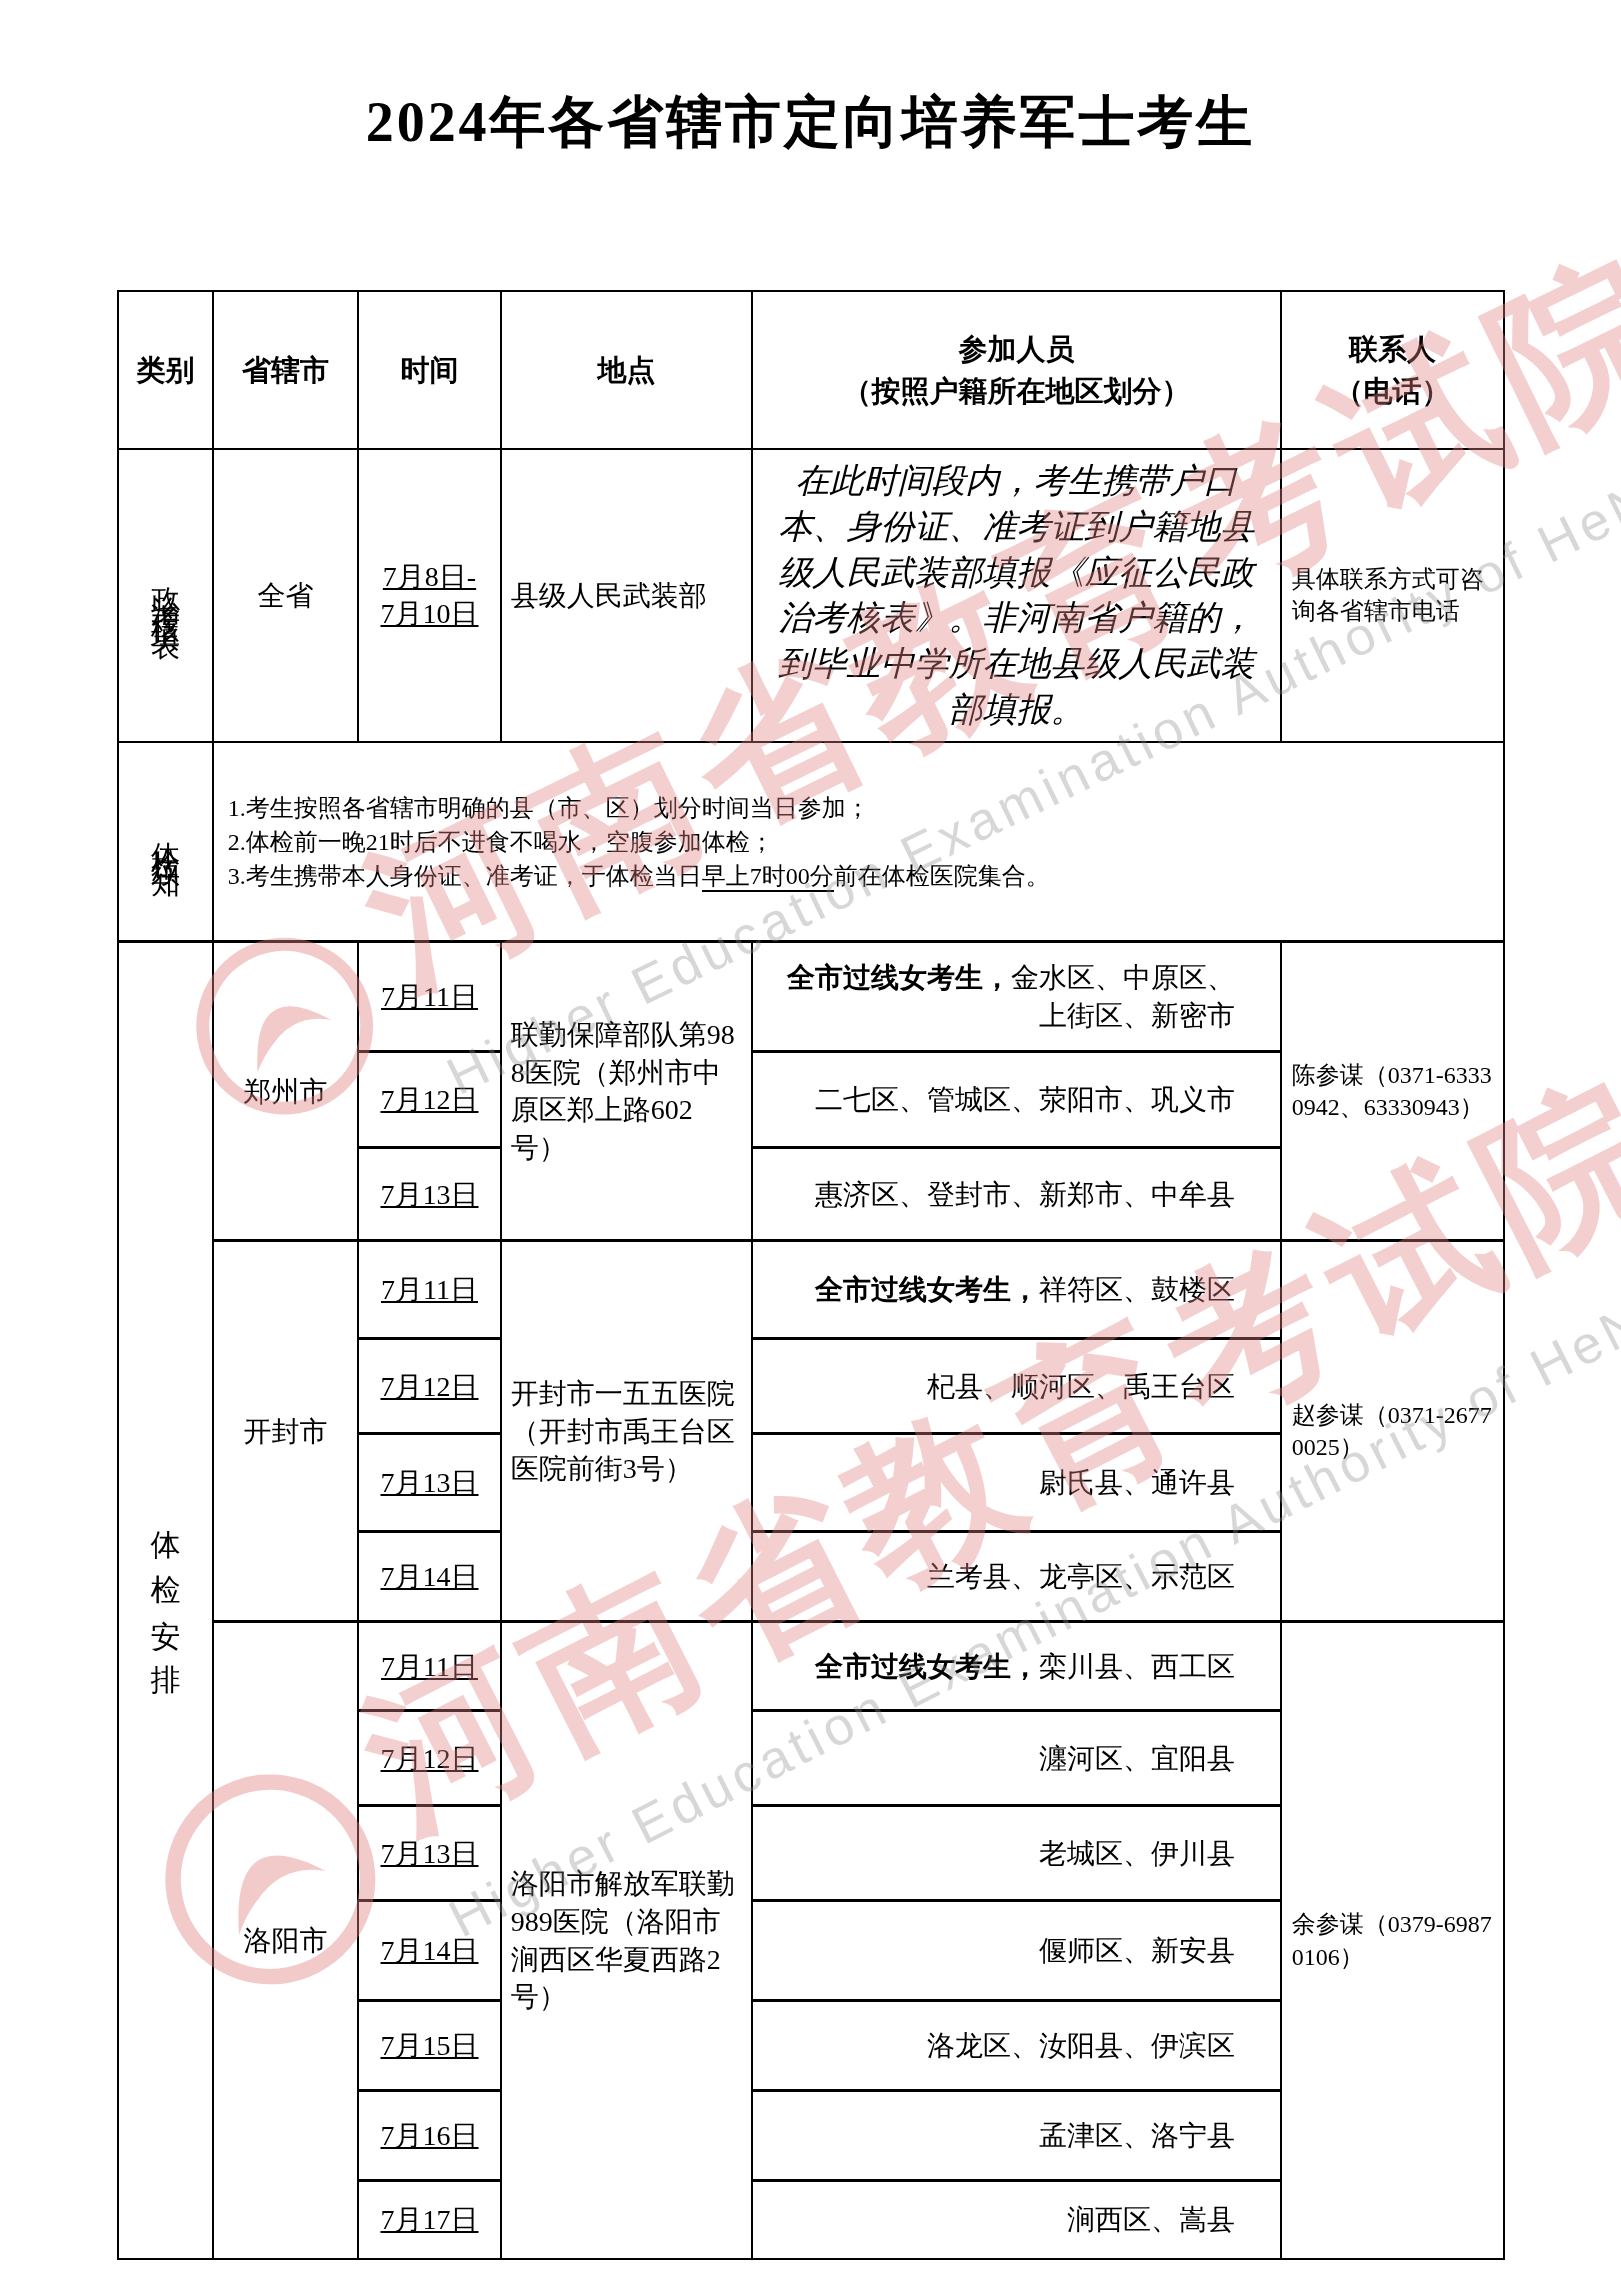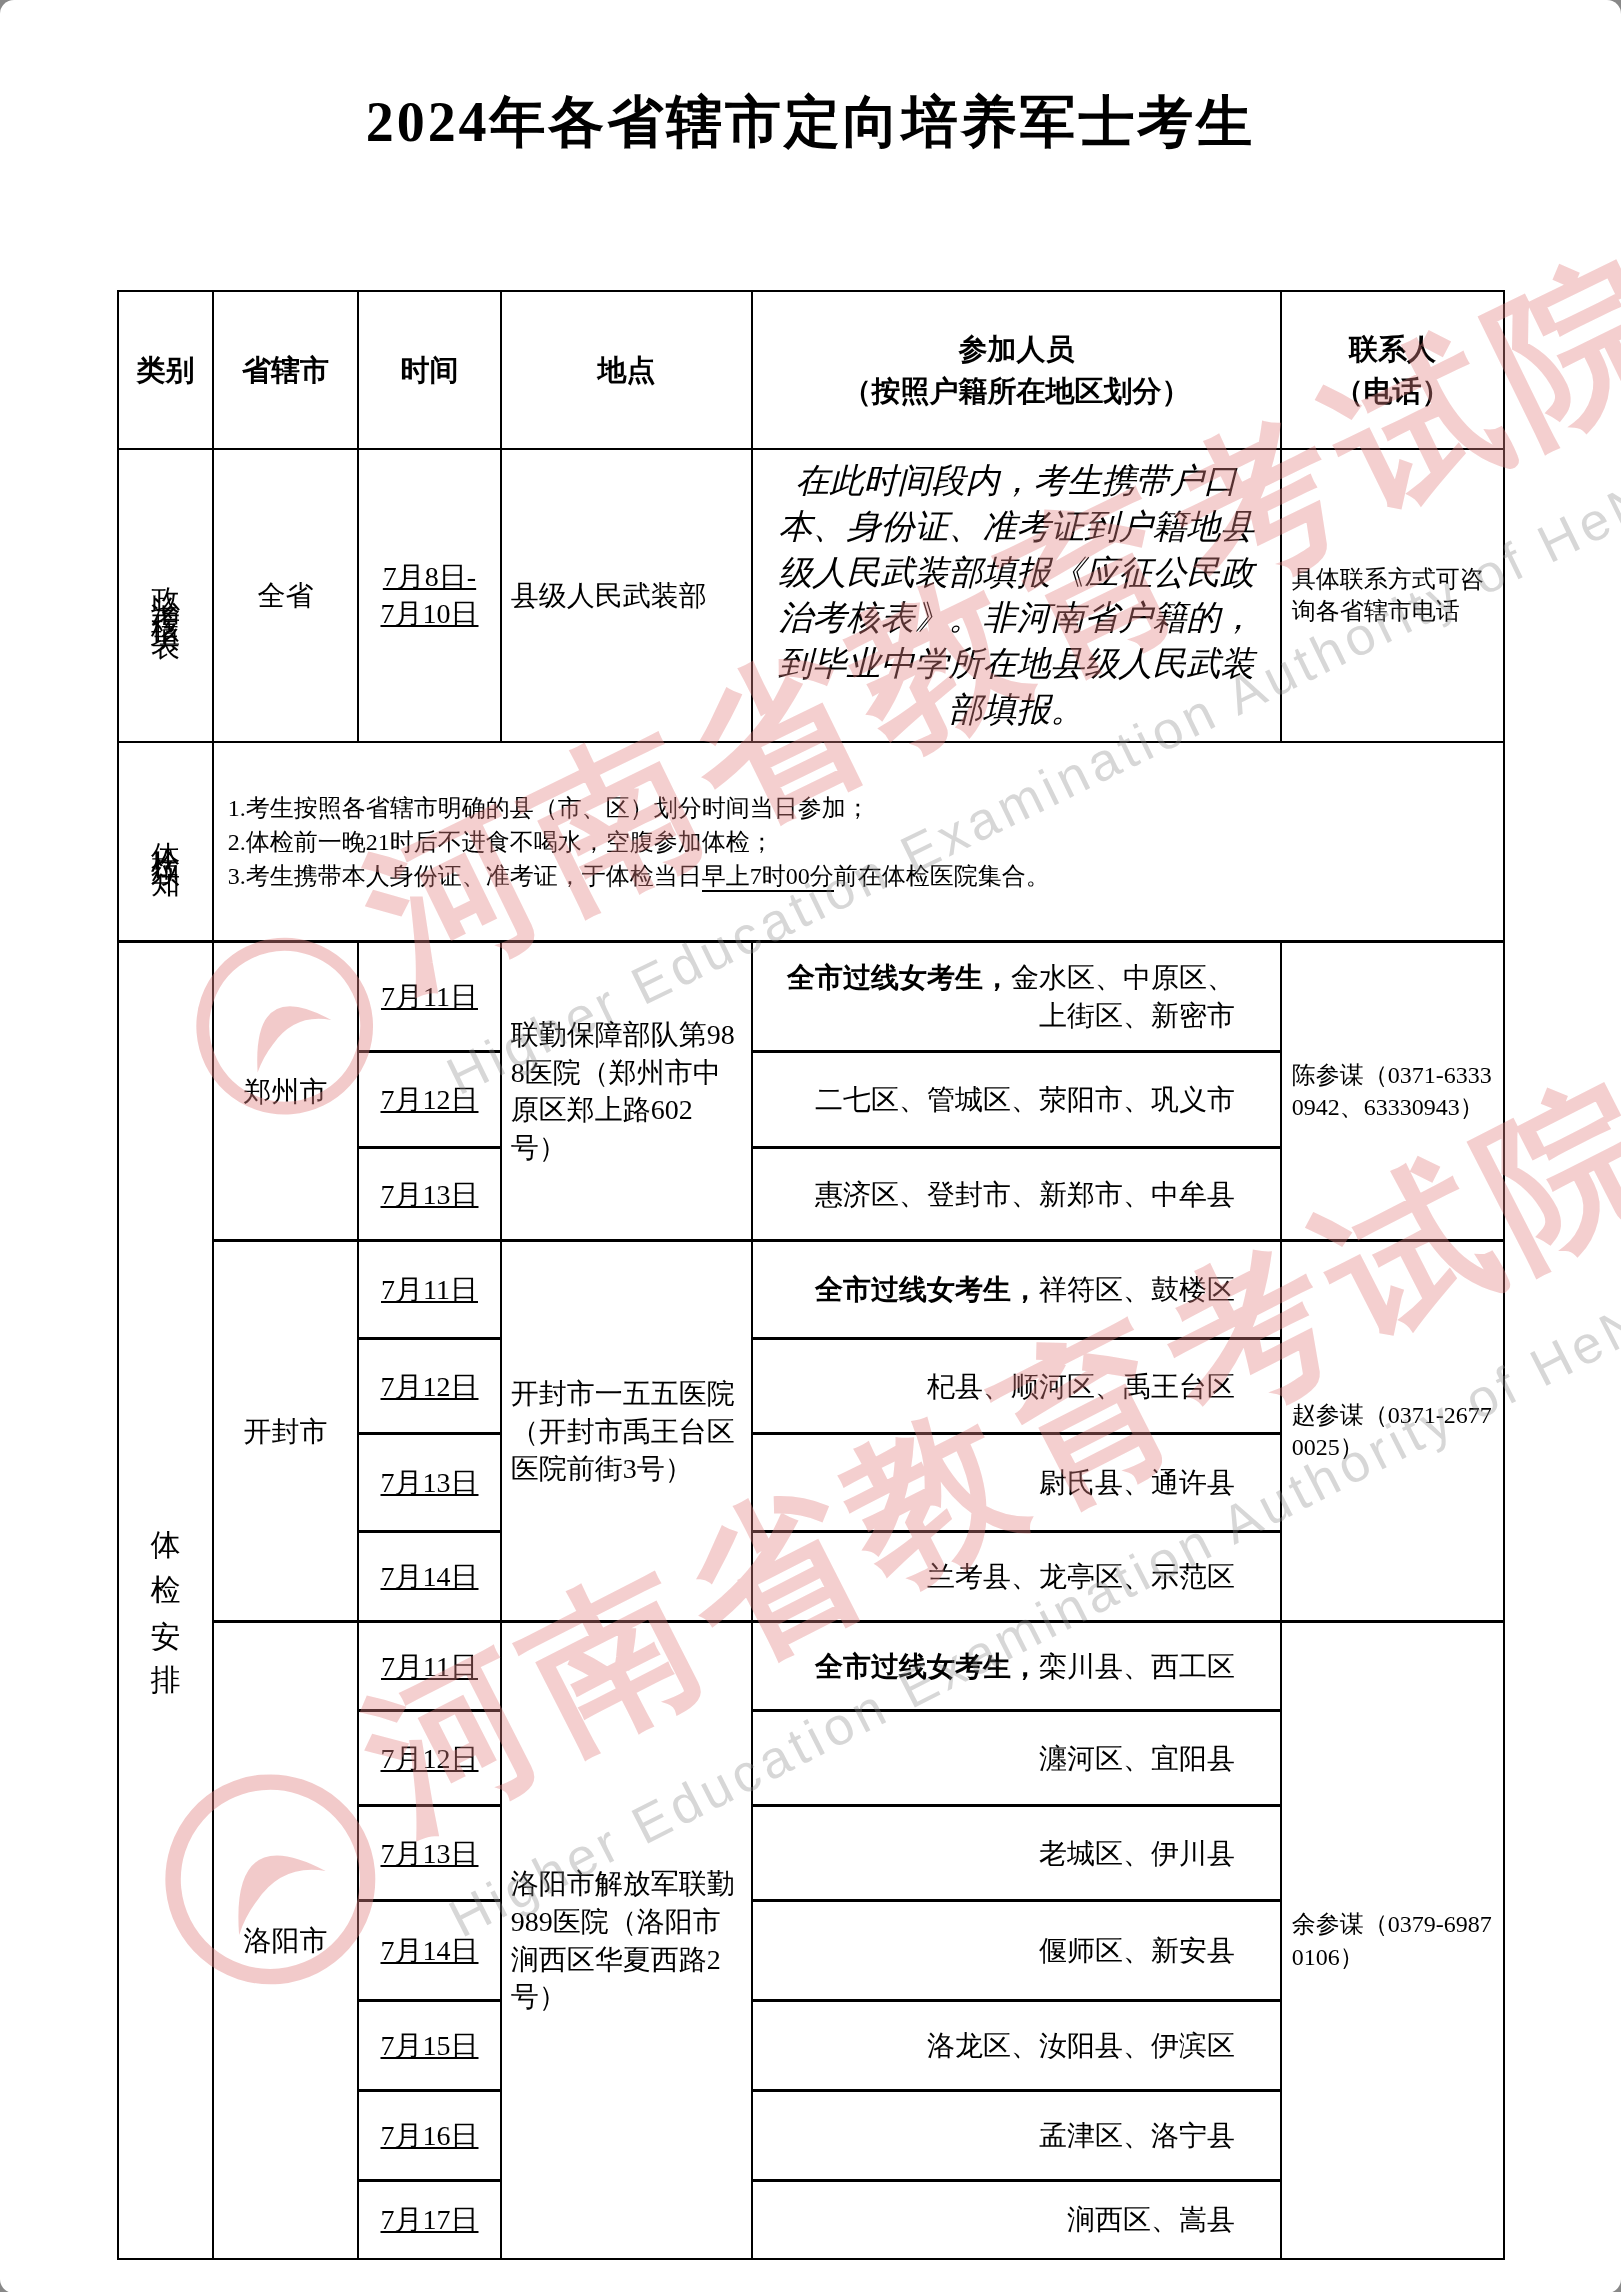--- a/index.html
+++ b/index.html
@@ -4,21 +4,20 @@
 <style>
   html,body{margin:0;padding:0;background:#888;}
   .page{
     position:relative;
     width:1621px;height:2293px;
     margin:0 auto;
     background:#ffffff;
     overflow:hidden;
     font-family:"Liberation Serif", serif;
     color:#000;
-    border-radius:14px;
   }
   
   .doc-title{
     position:absolute;left:0;top:86px;width:100%;
     text-align:center;font-weight:bold;
     font-size:56px;line-height:1.32;letter-spacing:2.9px;
   }
   
   table.sched{
     position:absolute;left:117px;top:290px;

